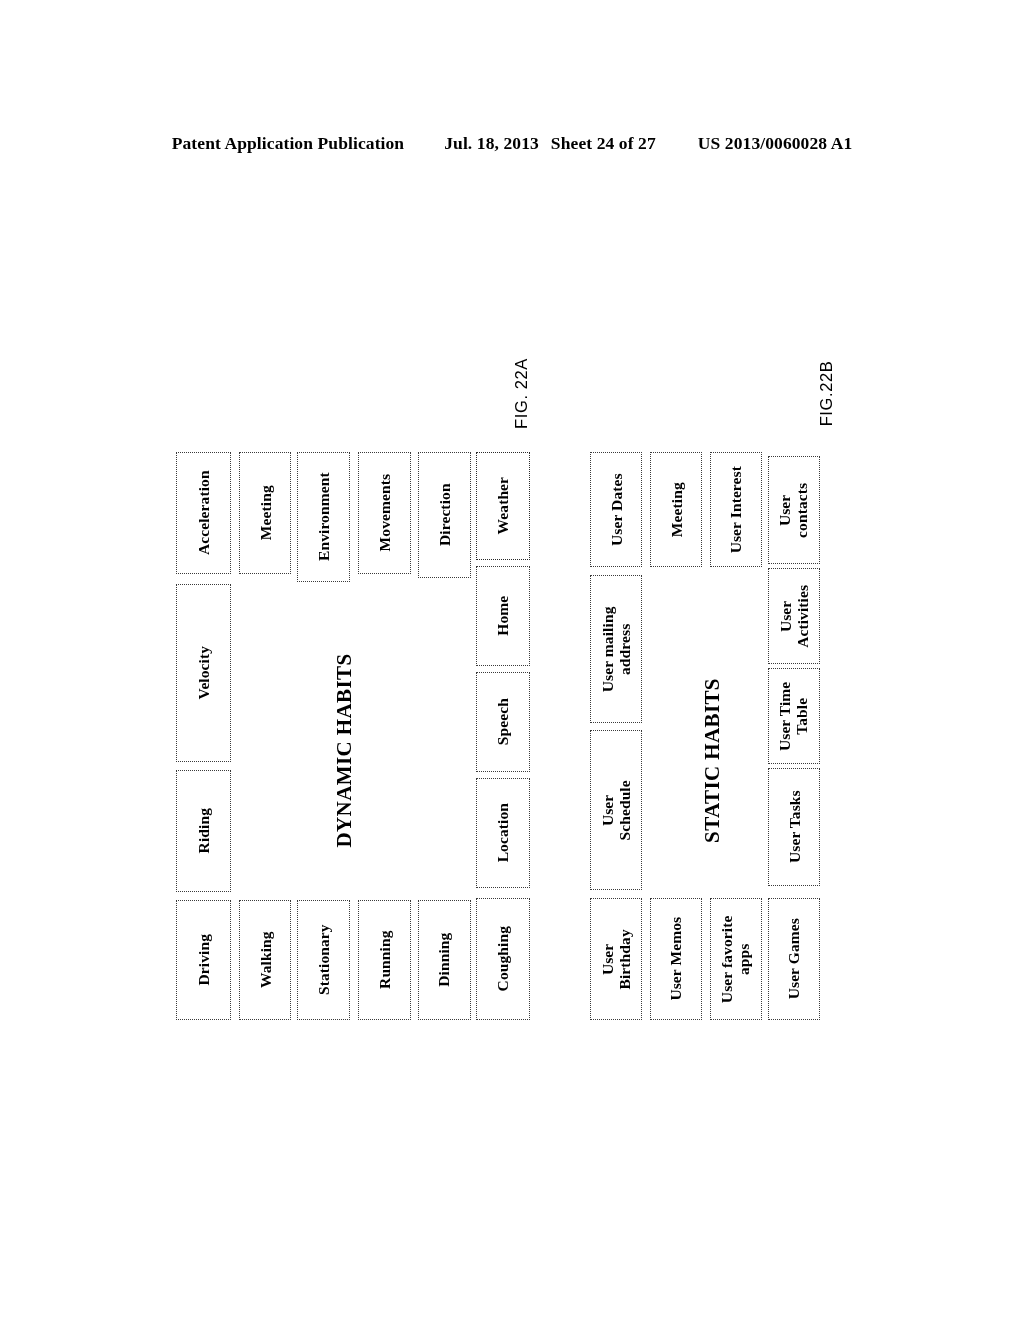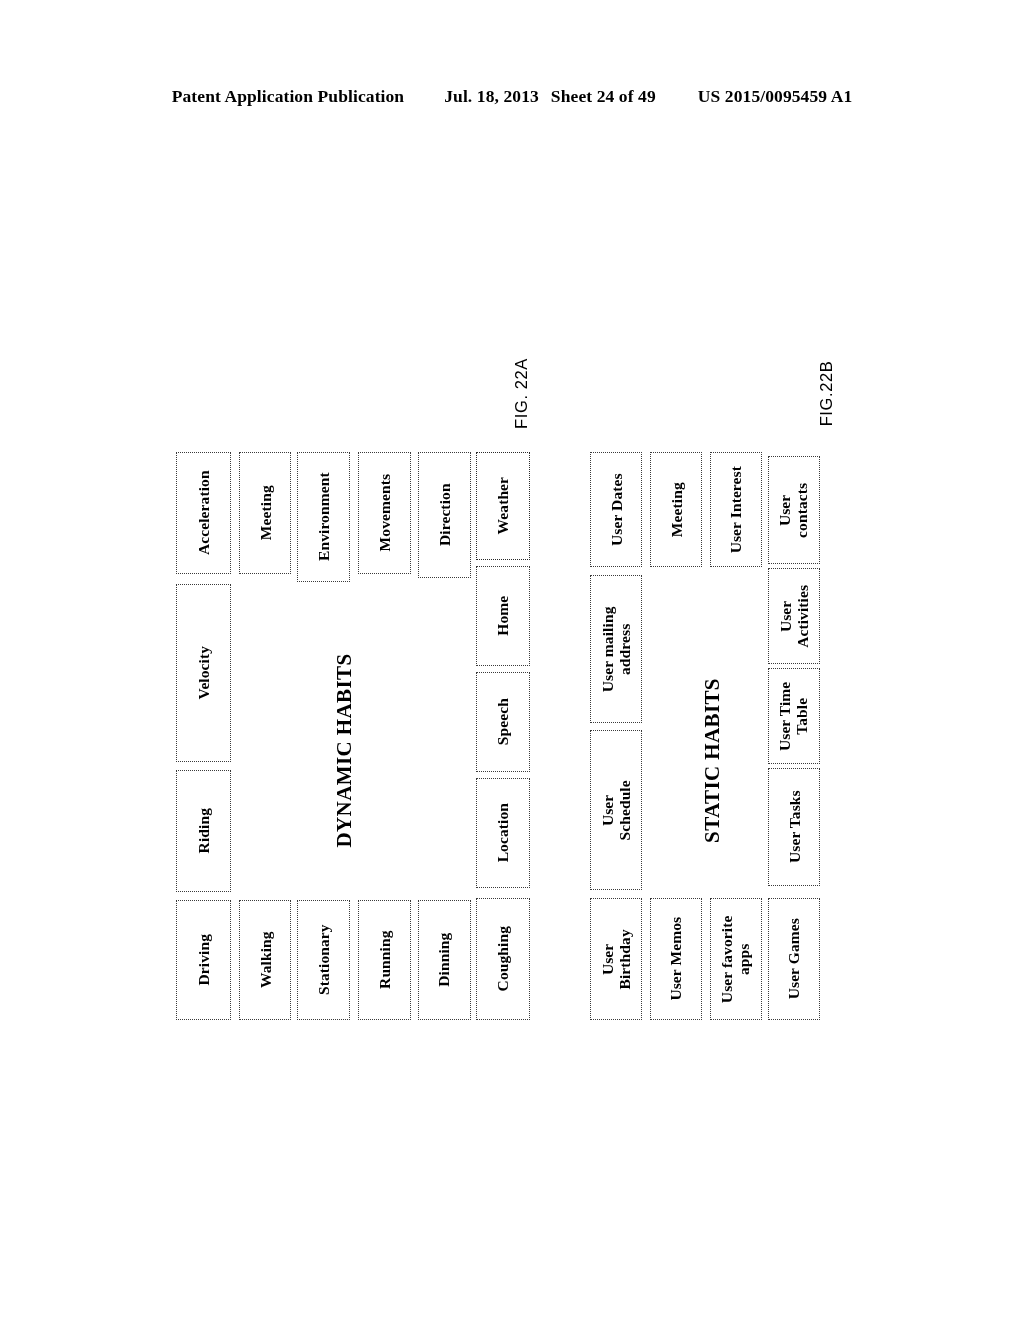--- a/index.html
+++ b/index.html
@@ -22,21 +22,21 @@
     left: 0;
     top: 86px;
     width: 1024px;
     text-align: center;
     font-family: "Liberation Serif", serif;
     font-weight: bold;
     font-size: 17.5px;
     letter-spacing: 0.1px;
     white-space: nowrap;
   }
-  #page-header .seg { display: inline-block; vertical-align: baseline; }
+  #page-header .seg { display: inline-block; vertical-align: baseline; margin-top: 47px; }
   .gap-a { display: inline-block; width: 40px; }
   .gap-b { display: inline-block; width: 12px; }
   .gap-c { display: inline-block; width: 42px; }
 
   
   .figure {
     position: absolute;
   }
 
   
@@ -93,21 +93,21 @@
     white-space: pre;
     font-family: "Liberation Sans", sans-serif;
     font-size: 16.5px;
     letter-spacing: 0.6px;
   }
 </style>
 </head>
 <body>
 
 <div id="page-header">
-  <span class="seg">Patent Application Publication</span><span class="gap-a"></span><span class="seg">Jul. 18, 2013</span><span class="gap-b"></span><span class="seg">Sheet 24 of 49</span><span class="gap-c"></span><span class="seg">US 2015/0095459 A1</span>
+  <span class="seg">Patent Application Publication</span><span class="gap-a"></span><span class="seg">Jul. 18, 2013</span><span class="gap-b"></span><span class="seg">Sheet 24 of 27</span><span class="gap-c"></span><span class="seg">US 2013/0060028 A1</span>
 </div>
 
 <div class="figure" id="fig-22a" style="left:0px; top:0px; width:560px; height:1320px;">
 
   <div class="fig-caption" style="left:500px; top:355px; width:42px; height:76px;">
     <span>FIG. 22A</span>
   </div>
 
   <div class="vtitle" style="left:320px; top:610px; width:48px; height:280px;">
     <span>DYNAMIC HABITS</span>

